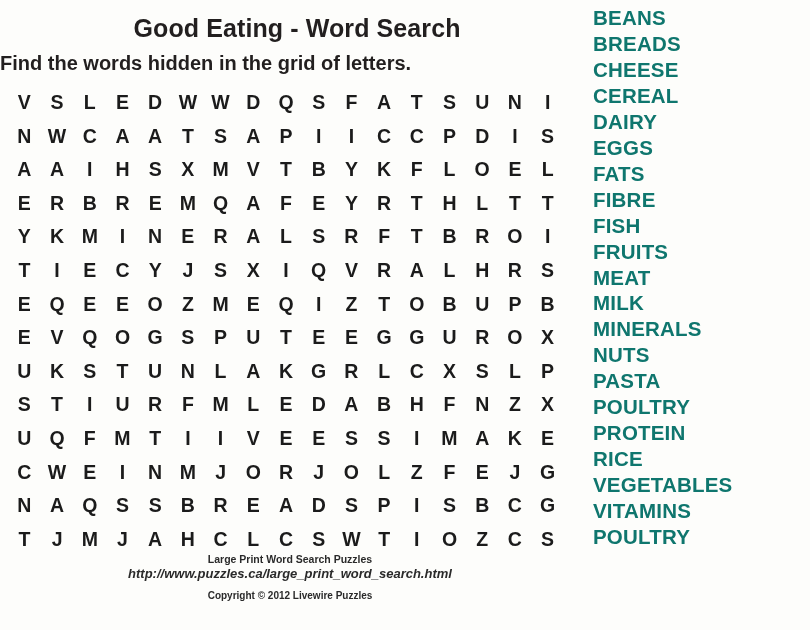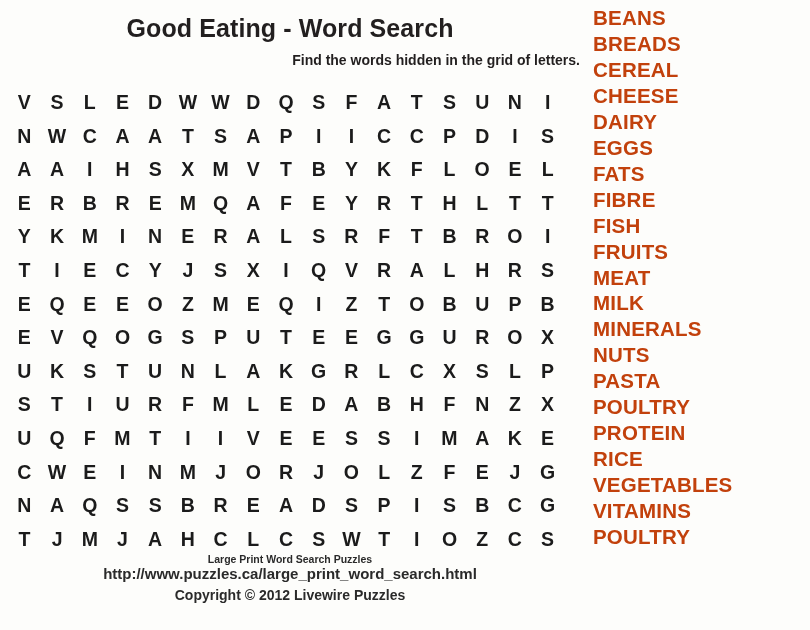--- a/index.html
+++ b/index.html
@@ -36,28 +36,29 @@
     position: absolute;
     left: 0;
     top: 14px;
     width: 580px;
     text-align: center;
     font-size: 25px;
     font-weight: bold;
     letter-spacing: 0.1px;
     color: #221f1f;
     white-space: nowrap;
+    padding-left: 7px;
   }
   #page-subtitle {
     position: absolute;
     left: 0;
     top: 52px;
     width: 580px;
-    text-align: right;
-    font-size: 14px;
+    text-align: left;
+    font-size: 20px;
     font-weight: bold;
     color: #221f1f;
     white-space: nowrap;
   }
 
   #letter-grid {
     position: absolute;
     left: 8px;
     top: 86px;
     width: 556px;
@@ -84,45 +85,45 @@
     width: 580px;
     text-align: center;
   }
   .footer-line {
     font-size: 10.5px;
     font-weight: bold;
     color: #2a2a2a;
     line-height: 13.5px;
     white-space: nowrap;
   }
-  .footer-line.url { font-size: 15px; }
+  .footer-line.url { font-size: 13px; font-style: italic; }
   .footer-line.copyright {
     margin-top: 9px;
-    font-size: 14px;
+    font-size: 10px;
   }
 
   
   #word-list-panel {
     position: absolute;
     left: 580px;
     top: 0;
     width: 230px;
     height: 630px;
   }
   #word-list {
     position: absolute;
     left: 13px;
     top: 5px;
     width: 217px;
   }
   .word-item {
     font-size: 20.5px;
     font-weight: bold;
     line-height: 25.95px;
-    color: #c2410c;
+    color: #0f766e;
     letter-spacing: 0.2px;
     white-space: nowrap;
   }
 </style>
 </head>
 <body>
 
 <div id="page">
 
   <div id="puzzle-panel">
@@ -405,22 +406,22 @@
       <div class="footer-line url">http://www.puzzles.ca/large_print_word_search.html</div>
       <div class="footer-line copyright">Copyright © 2012 Livewire Puzzles</div>
     </div>
 
   </div>
 
   <div id="word-list-panel">
     <div id="word-list">
         <div class="word-item">BEANS</div>
         <div class="word-item">BREADS</div>
+        <div class="word-item">CHEESE</div>
         <div class="word-item">CEREAL</div>
-        <div class="word-item">CHEESE</div>
         <div class="word-item">DAIRY</div>
         <div class="word-item">EGGS</div>
         <div class="word-item">FATS</div>
         <div class="word-item">FIBRE</div>
         <div class="word-item">FISH</div>
         <div class="word-item">FRUITS</div>
         <div class="word-item">MEAT</div>
         <div class="word-item">MILK</div>
         <div class="word-item">MINERALS</div>
         <div class="word-item">NUTS</div>

